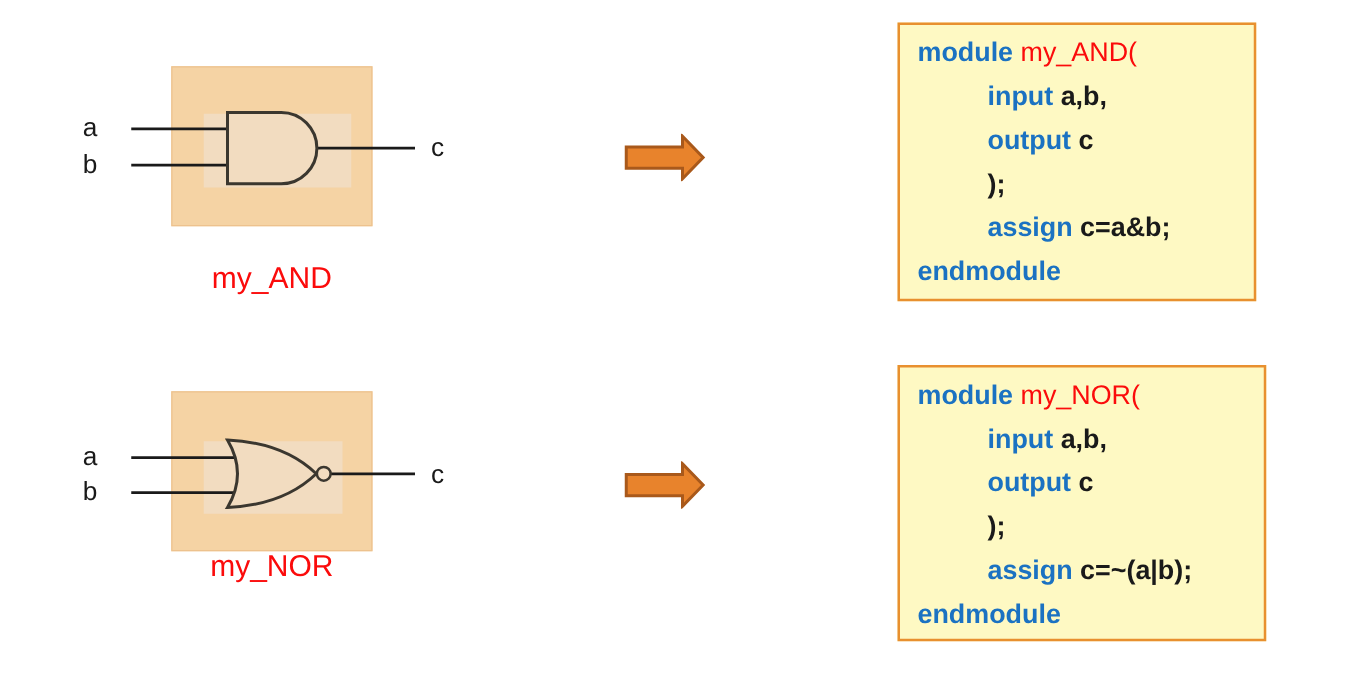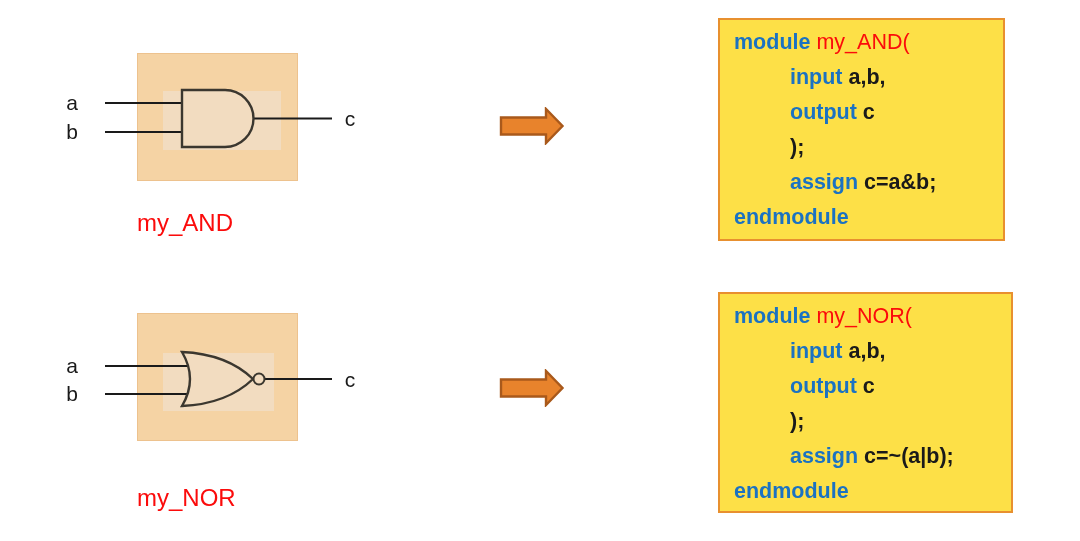--- a/index.html
+++ b/index.html
@@ -30,32 +30,32 @@
     width: 22px;
     text-align: center;
     font-size: 21px;
     line-height: 25px;
     color: #1A1A1A;
   }
   .gate-caption {
     position: absolute;
     left: 137px;
     width: 161px;
-    text-align: left;
+    text-align: center;
     font-size: 24px;
     line-height: 27px;
     color: #FB0B0B;
   }
   
   .arrow-svg { position: absolute; left: 498px; width: 68px; height: 38px; }
   
   .code-box {
     position: absolute;
     left: 718px;
-    background: #fde047;
+    background: #fef9c3;
     border: 2px solid #E8902F;
     padding: 5px 6px 0 14px;
     font-size: 21.5px;
     line-height: 35px;
     white-space: pre;
     color: #1A1A1A;
   }
   .code-line { white-space: pre; }
   .code-line.indent { padding-left: 56px; }
   .seg-kw   { color: #1B72C2; font-weight: 700; }
@@ -93,21 +93,21 @@
     <line x1="45" y1="54" x2="130" y2="54" stroke="#1A1A1A" stroke-width="2.2"></line>
     <line x1="204.5" y1="39" x2="272" y2="39" stroke="#1A1A1A" stroke-width="2.2"></line>
     <path d="M 122,12 Q 167,14 193,39 Q 167,64 122,66 Q 138,39 122,12 Z" fill="#F2DCC0" stroke="#3B372F" stroke-width="2.4"></path>
     <circle cx="199" cy="39" r="5.5" fill="#F2DCC0" stroke="#3B372F" stroke-width="2"></circle>
   </svg>
 
   <div class="pin-label" style="left:61px; top:353px;">a</div>
   <div class="pin-label" style="left:61px; top:381px;">b</div>
   <div class="pin-label" style="left:339px; top:367px;">c</div>
 
-  <div class="gate-caption" style="top:484px;">my_NOR</div>
+  <div class="gate-caption" style="top:440px;">my_NOR</div>
 
   <svg class="arrow-svg" style="top:107px;" viewBox="0 0 68 38">
     <polygon points="3,10.5 48,10.5 48,2 64.5,19 48,36 48,27.5 3,27.5" fill="#E8832C" stroke="#A9591B" stroke-width="2.4" stroke-linejoin="miter"></polygon>
   </svg>
   <svg class="arrow-svg" style="top:369px;" viewBox="0 0 68 38">
     <polygon points="3,10.5 48,10.5 48,2 64.5,19 48,36 48,27.5 3,27.5" fill="#E8832C" stroke="#A9591B" stroke-width="2.4" stroke-linejoin="miter"></polygon>
   </svg>
 
   <div class="code-box" style="top:18px; width:287px; height:223px;"><div class="code-line"><span class="seg-kw">module </span><span class="seg-name">my_AND(</span></div><div class="code-line indent"><span class="seg-kw">input </span><span class="seg-plain">a,b,</span></div><div class="code-line indent"><span class="seg-kw">output </span><span class="seg-plain">c</span></div><div class="code-line indent"><span class="seg-plain">);</span></div><div class="code-line indent"><span class="seg-kw">assign </span><span class="seg-plain">c=a&amp;b;</span></div><div class="code-line"><span class="seg-kw">endmodule</span></div></div>
 

